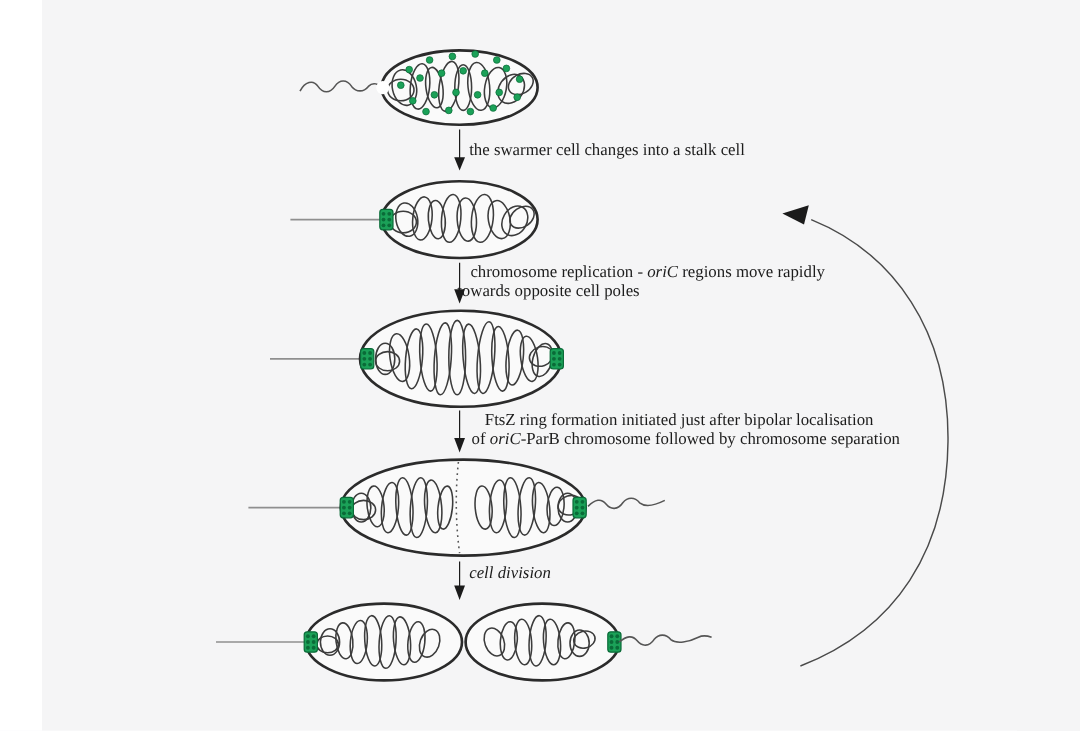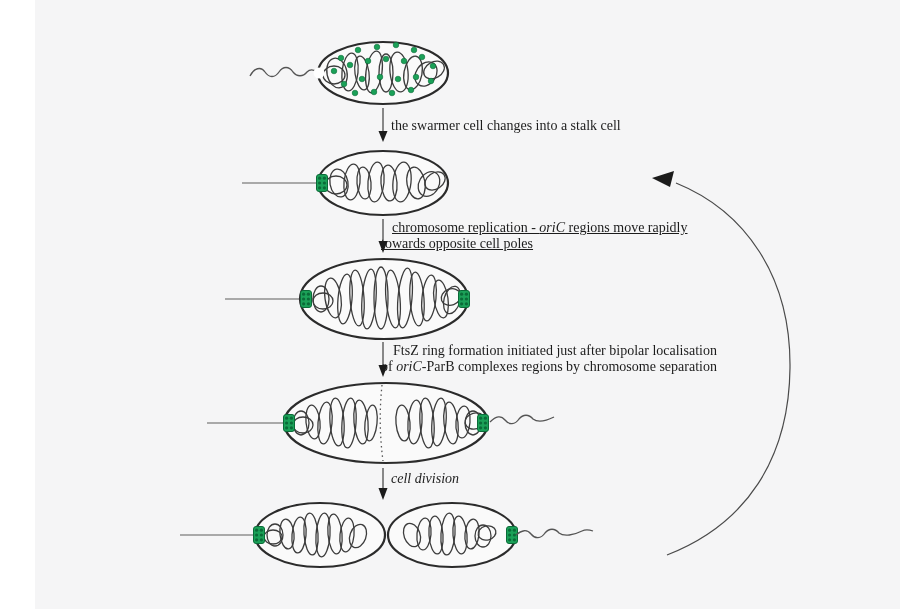--- a/index.html
+++ b/index.html
@@ -203,31 +203,31 @@
   <g>
     <path d="M632,555 C712,524 754,458 755,368 C756,276 710,211 641,183" fill="none" stroke="#4a4a4a" stroke-width="1.2"></path>
     <polygon points="617,178 639,171 635,187" fill="#1b1b1b" stroke="none"></polygon>
   </g>
 </svg>
 
 <div class="lbl" style="left:356px;top:118px;">
   <div class="ln"><span>the swarmer cell changes into a stalk cell</span></div>
 </div>
 
-<div class="lbl" style="left:346px;top:220px;text-decoration:underline;">
+<div class="lbl" style="left:346px;top:220px;">
   <div class="ln ind">
     <span>chromosome replication - </span><i>oriC</i><span> regions move rapidly</span>
   </div>
   <div class="ln"><span>towards opposite cell poles</span></div>
 </div>
 
-<div class="lbl" style="left:346px;top:343px;text-align:right;">
+<div class="lbl" style="left:358px;top:343px;">
   <div class="ln ind"><span>FtsZ ring formation initiated just after bipolar localisation</span></div>
   <div class="ln">
-    <span>of </span><i>oriC</i><span>-ParB complexes regions by chromosome separation</span>
+    <span>of </span><i>oriC</i><span>-ParB chromosome followed by chromosome separation</span>
   </div>
 </div>
 
 <div class="lbl" style="left:356px;top:471px;font-style:italic;">
   <div class="ln"><span>cell division</span></div>
 </div>
 
 </div>
 
 </body></html>

